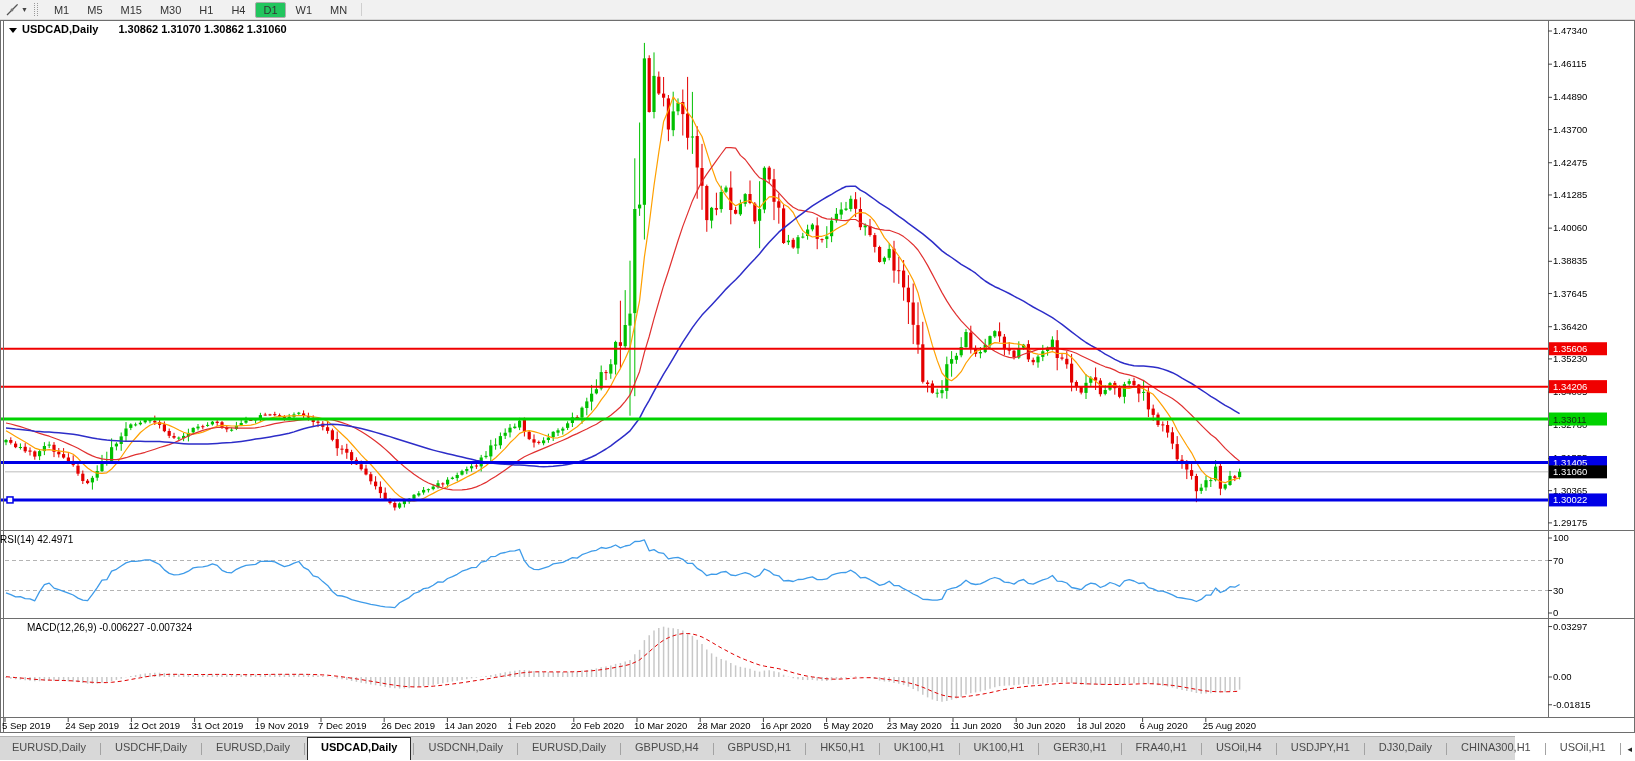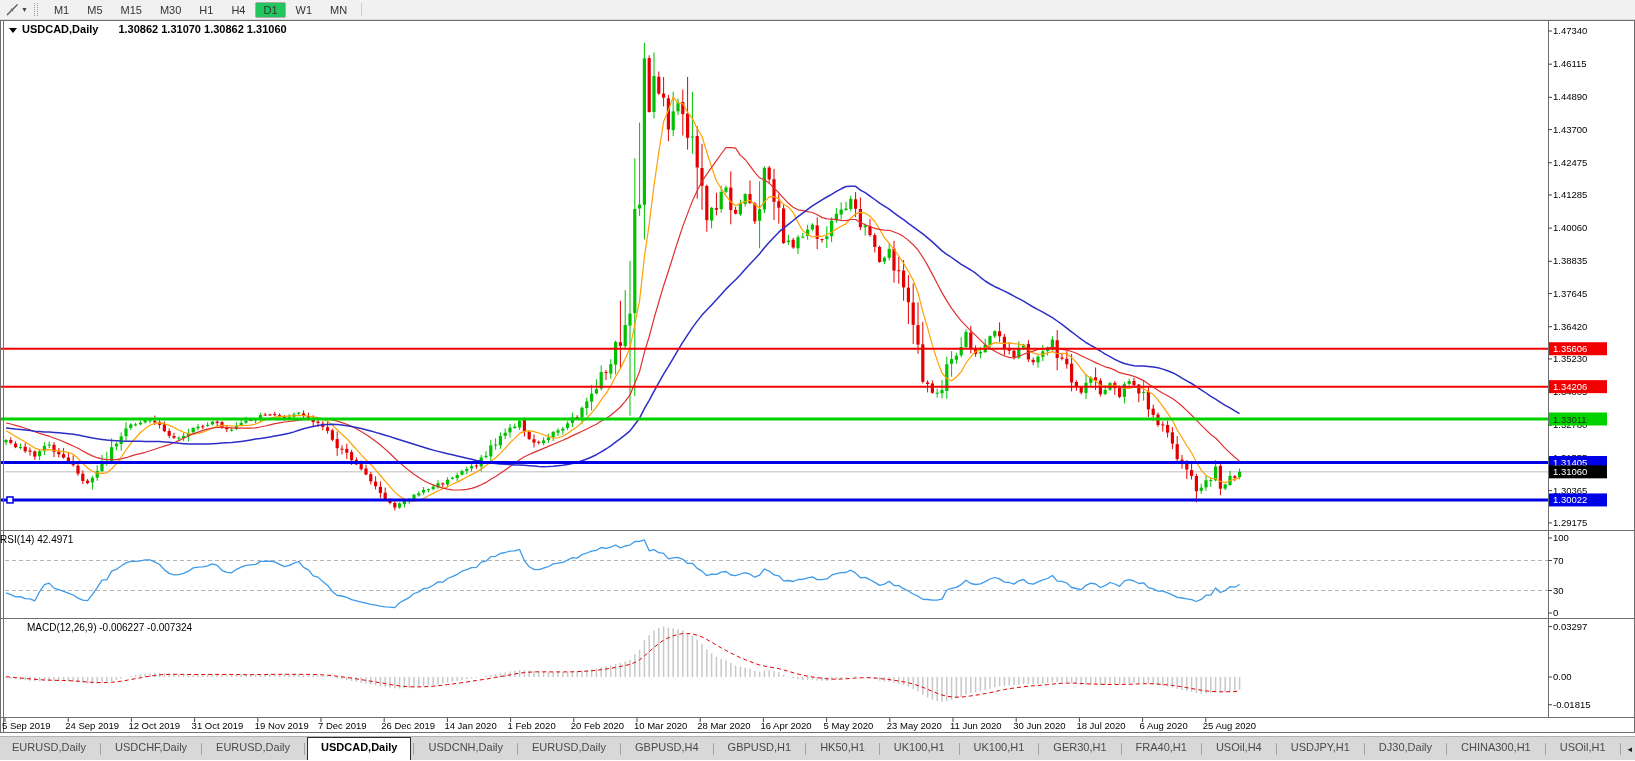--- a/index.html
+++ b/index.html
@@ -14,21 +14,21 @@
   .tf-btn{font-size:11px;color:#333;padding:1px 7px;margin:0 1px;border:1px solid transparent;line-height:12px;}
   .tf-btn.active{background:#22c55e;border:1px solid #adadad;border-radius:2px;}
   .tb-sep{height:13px;border-left:1px solid #cfcfcf;margin:0 5px;}
   #chart-title{position:absolute;top:23px;left:9px;font-size:11px;font-weight:bold;color:#000;z-index:4;white-space:nowrap;}
   #chart-title .tri{display:inline-block;width:0;height:0;border-left:4px solid transparent;
     border-right:4px solid transparent;border-top:5px solid #000;margin-right:5px;vertical-align:middle;}
   #chart-title .quotes{margin-left:20px;font-weight:bold;}
   #rsi-label{position:absolute;top:534px;left:0;font-size:10px;color:#000;z-index:4;}
   #macd-label{position:absolute;top:622px;left:10px;font-size:10px;color:#000;z-index:4;margin-left:17px;}
   #chart-svg{position:absolute;top:0;left:0;z-index:1;}
-  #tabbar{position:absolute;left:0;top:736px;width:1635px;height:23px;background:#d8d8d8;
+  #tabbar{position:absolute;left:0;top:736px;width:1515px;height:23px;background:#d8d8d8;
     border-top:1px solid #b2b2b2;display:flex;align-items:stretch;font-size:11px;color:#4b4b4b;z-index:6;}
   .tab{padding:4px 12px 3px;white-space:nowrap;}
   .tab.active{background:#fff;border:1px solid #2a2a2a;border-bottom:none;color:#000;font-weight:bold;padding:3px 13px 4px;}
   .tab-sep{align-self:center;height:12px;border-left:1px solid #a3a3a3;margin:0 2px;}
   .tab-scroll{align-self:center;font-size:9px;color:#222;padding:0 5px;}
 </style>
 </head>
 <body>
 
 <div id="app">

